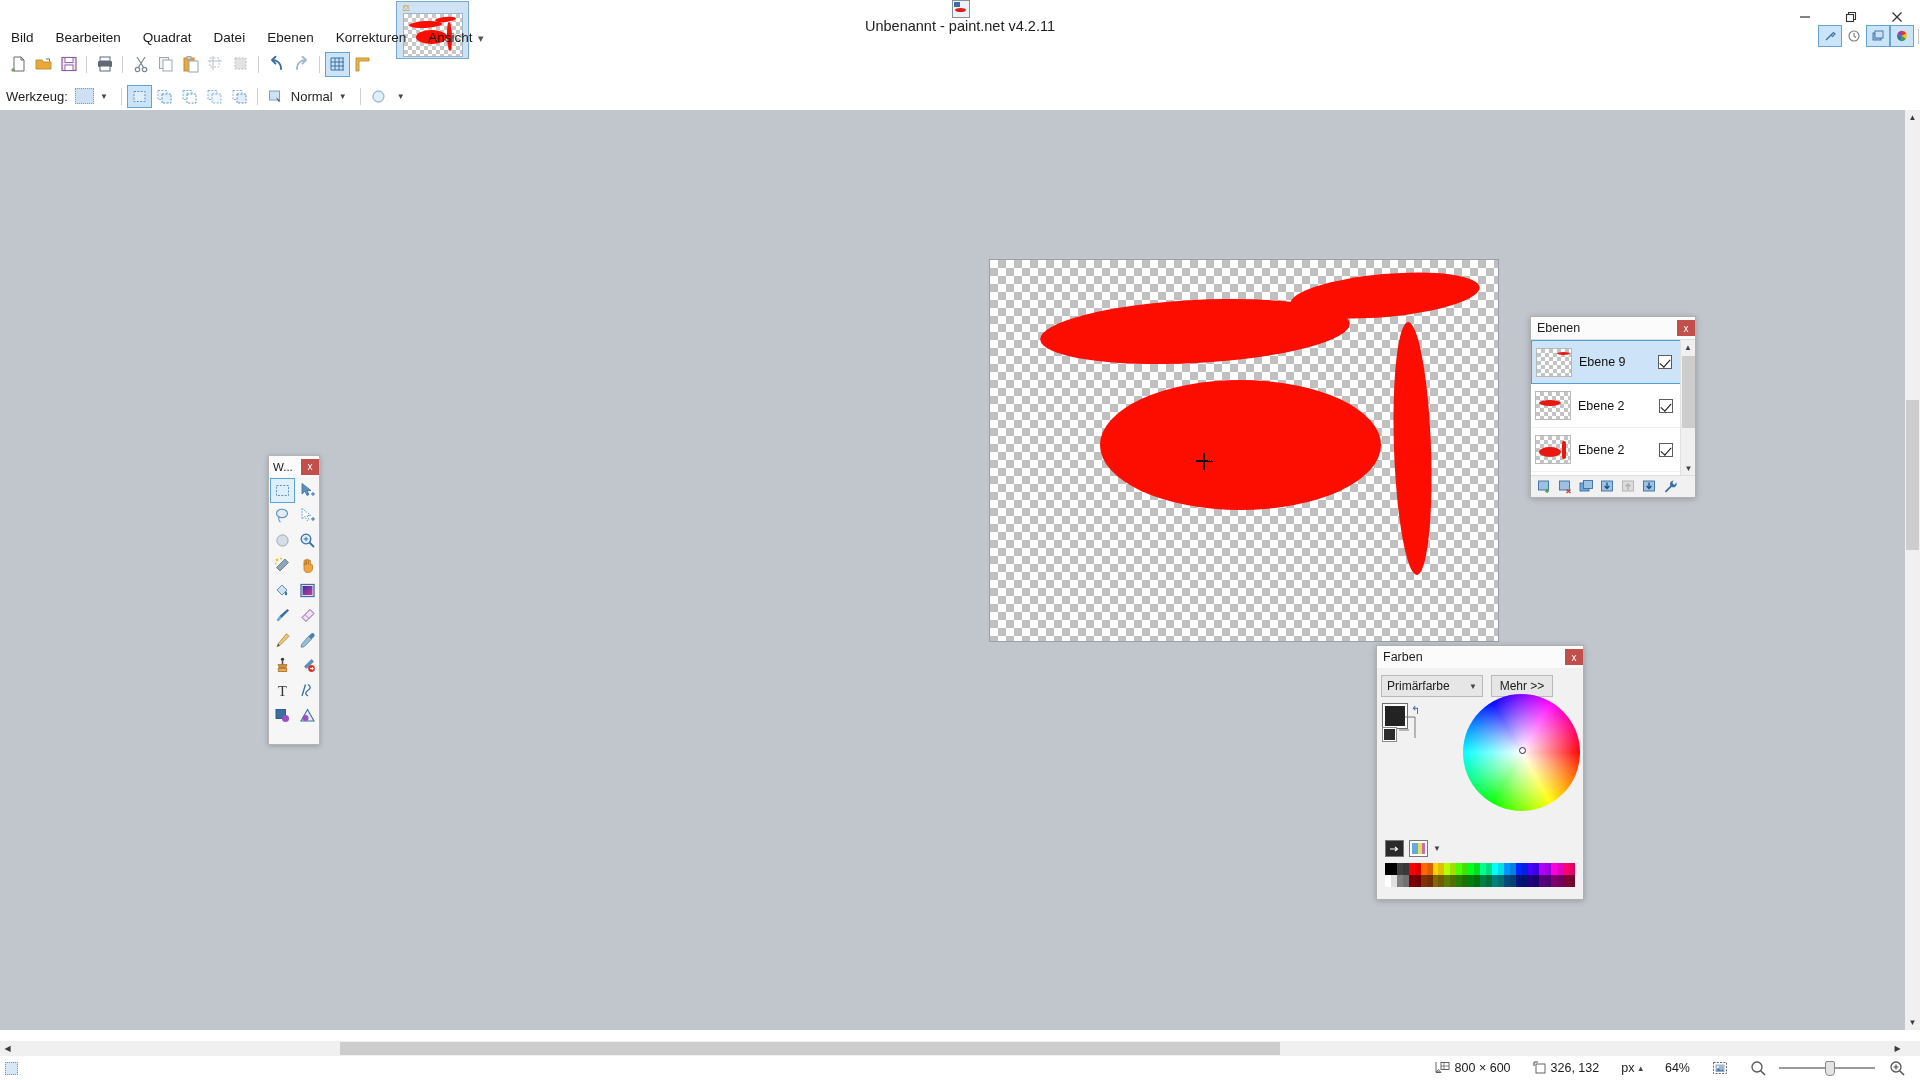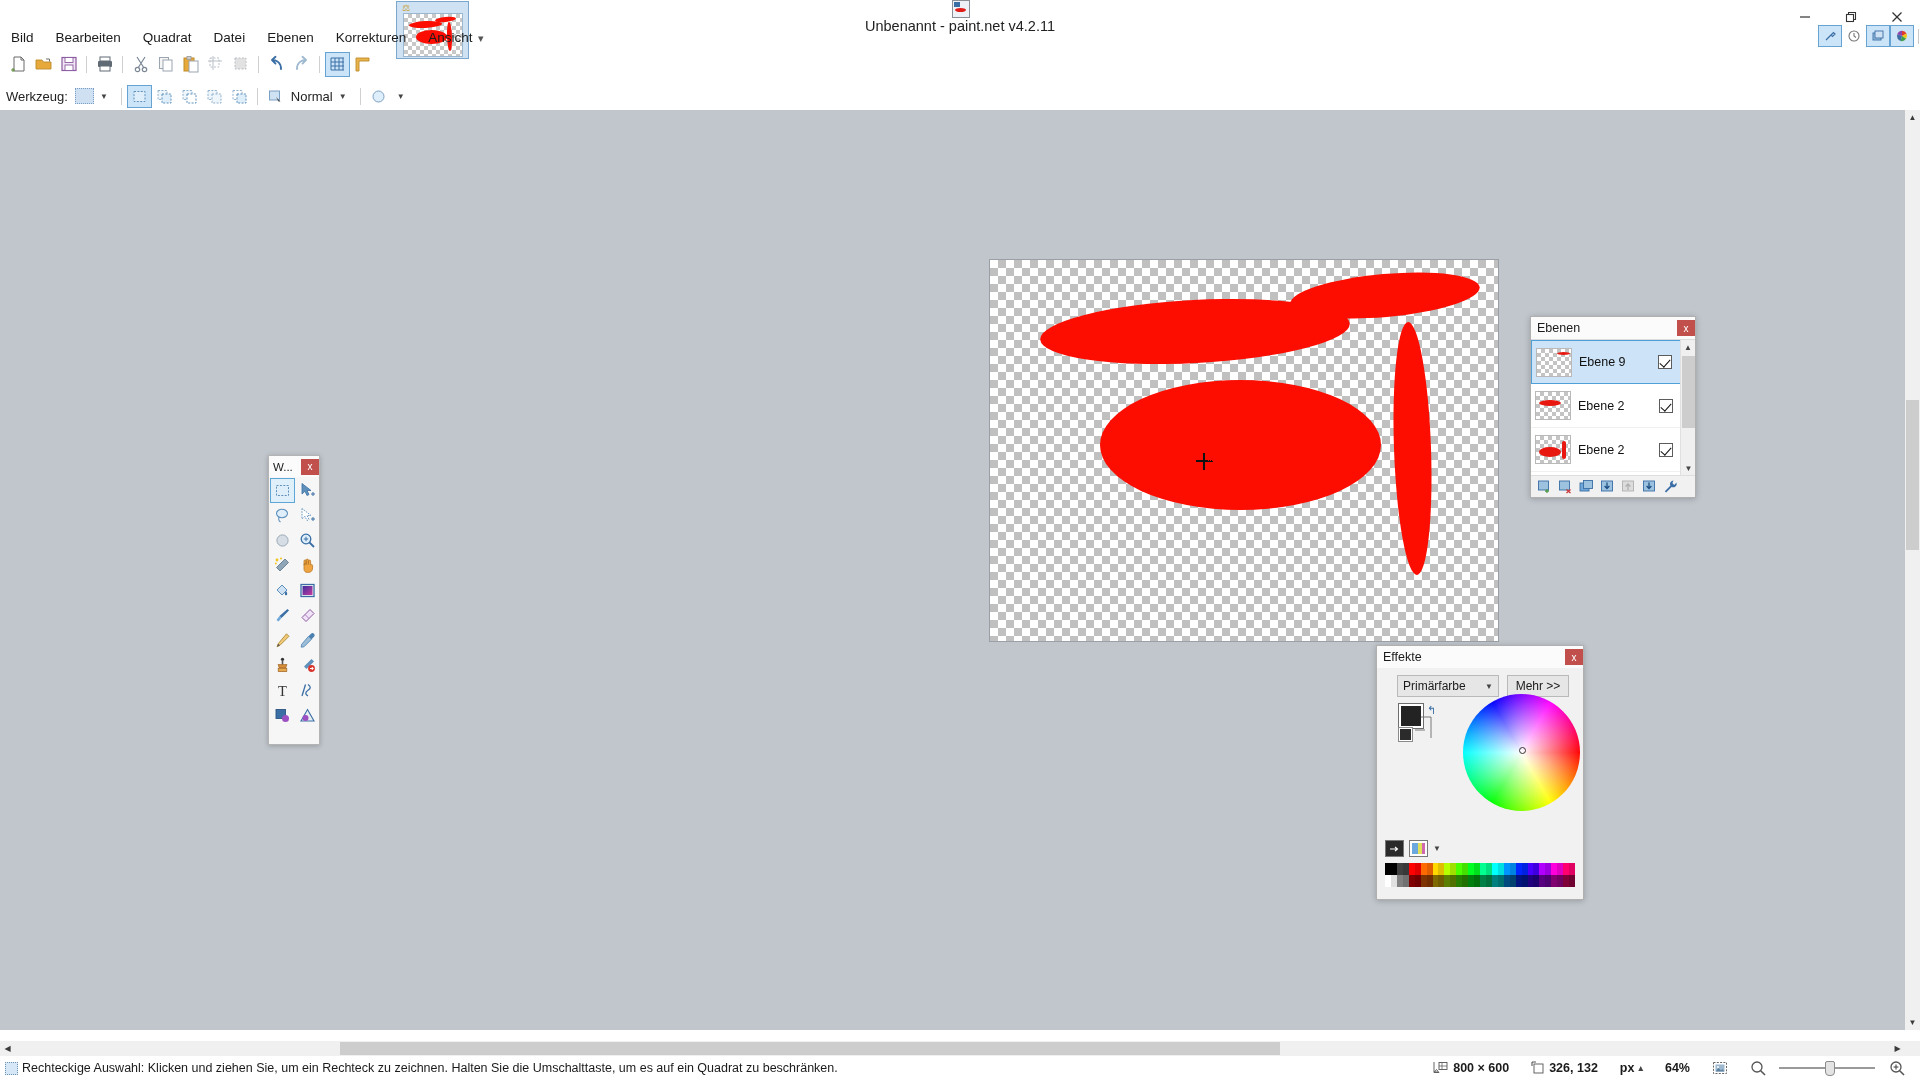--- a/index.html
+++ b/index.html
@@ -210,21 +210,21 @@
     background: #f1f1f1; border-top: 1px solid #dedede;
   }
   .lt-btn { width: 19px; height: 19px; display: flex; align-items: center; justify-content: center; }
 
   
   .colors-win {
     position: absolute; left: 1376px; top: 645px; width: 208px; height: 255px;
     background: #f1f1f1; border: 1px solid #b0b0b0;
     box-shadow: 0 1px 6px rgba(0,0,0,0.22);
   }
-  .colors-body { padding: 7px 8px 6px 20px; }
+  .colors-body { padding: 7px 8px 6px 4px; }
   .colors-row1 { display: flex; align-items: center; gap: 8px; }
   .combo {
     width: 102px; height: 22px; background: #e6e6e6; border: 1px solid #b9b9b9;
     display: flex; align-items: center; justify-content: space-between;
     padding: 0 5px; font-size: 12px; color: #1b1b1b;
   }
   .combo .cv { font-size: 8px; color: #444; }
   .mehr-btn {
     width: 62px; height: 22px; background: #e6e6e6; border: 1px solid #b9b9b9;
     font-size: 12px; color: #1b1b1b; display: flex; align-items: center; justify-content: center;
@@ -279,21 +279,21 @@
   .statusbar {
     position: absolute; left: 0; bottom: 0; width: 1920px; height: 24px;
     background: #ffffff; display: flex; align-items: center;
     font-size: 12.5px; color: #1b1b1b;
   }
   .status-tool-icon {
     width: 13px; height: 13px; border: 1px dotted #6f93b8; background: #d6e7f7;
     margin-left: 5px; margin-right: 4px; flex: none;
   }
   .status-right {
-    position: absolute; right: 0; top: 0; height: 24px; display: flex; align-items: center; gap: 0; font-weight: bold;
+    position: absolute; right: 0; top: 0; height: 24px; display: flex; align-items: center; gap: 0;
   }
   .sr-item { display: flex; align-items: center; gap: 4px; margin-right: 22px; font-size: 12.5px; }
   .zoom-slider {
     position: relative; width: 96px; height: 14px; display: flex; align-items: center;
   }
   .zoom-track { width: 96px; height: 2px; background: #9a9a9a; }
   .zoom-knob {
     position: absolute; left: 46px; top: 0px; width: 10px; height: 15px;
     background: #e3e3e3; border: 1px solid #8c8c8c; border-radius: 2px 2px 4px 4px;
   }
@@ -770,21 +770,21 @@
     <div class="lt-btn">
       <svg width="15" height="15" viewBox="0 0 15 15">
           <path d="M10.5 1.5 a3.6 3.6 0 0 0 -3.2 5.2 L1.8 12.2 l1.3 1.3 L8.6 8 a3.6 3.6 0 0 0 4.9 -4.4 L11.2 5.9 L9.4 4.1 Z" fill="#3a6ea5"></path>
         </svg>
     </div>
   </div>
 </div>
 
 <div class="colors-win">
   <div class="panel-title">
-    <span class="pt">Effekte</span>
+    <span class="pt">Farben</span>
     <div class="close-x">x</div>
   </div>
   <div class="colors-body">
     <div class="colors-row1">
       <div class="combo">
         <span>Primärfarbe</span>
         <span class="cv">▼</span>
       </div>
       <div class="mehr-btn">Mehr &gt;&gt;</div>
     </div>
@@ -892,21 +892,20 @@
 </div>
 
 <div class="hscroll">
   <div class="sbar-arrow" style="position:absolute;left:0;top:0;width:15px;height:15px;">◀</div>
   <div class="hthumb"></div>
   <div class="sbar-arrow" style="position:absolute;right:15px;top:0;width:15px;height:15px;">▶</div>
 </div>
 
 <div class="statusbar">
   <div class="status-tool-icon"></div>
-  <span>Rechteckige Auswahl: Klicken und ziehen Sie, um ein Rechteck zu zeichnen. Halten Sie die Umschalttaste, um es auf ein Quadrat zu beschränken.</span>
 
   <div class="status-right">
     <div class="sr-item">
       <svg width="16" height="14" viewBox="0 0 16 14">
         <path d="M1 1 V11 M1 11 H5 M3.5 8.5 L1 11.5 L6 11.5 Z" stroke="#555" stroke-width="0.9" fill="none"></path>
         <rect x="6" y="1.5" width="8" height="7" fill="none" stroke="#555" stroke-width="0.9"></rect>
         <path d="M9 1.5 V8.5 M6 5 H14" stroke="#555" stroke-width="0.7"></path>
       </svg>
       <span>800 × 600</span>
     </div>

